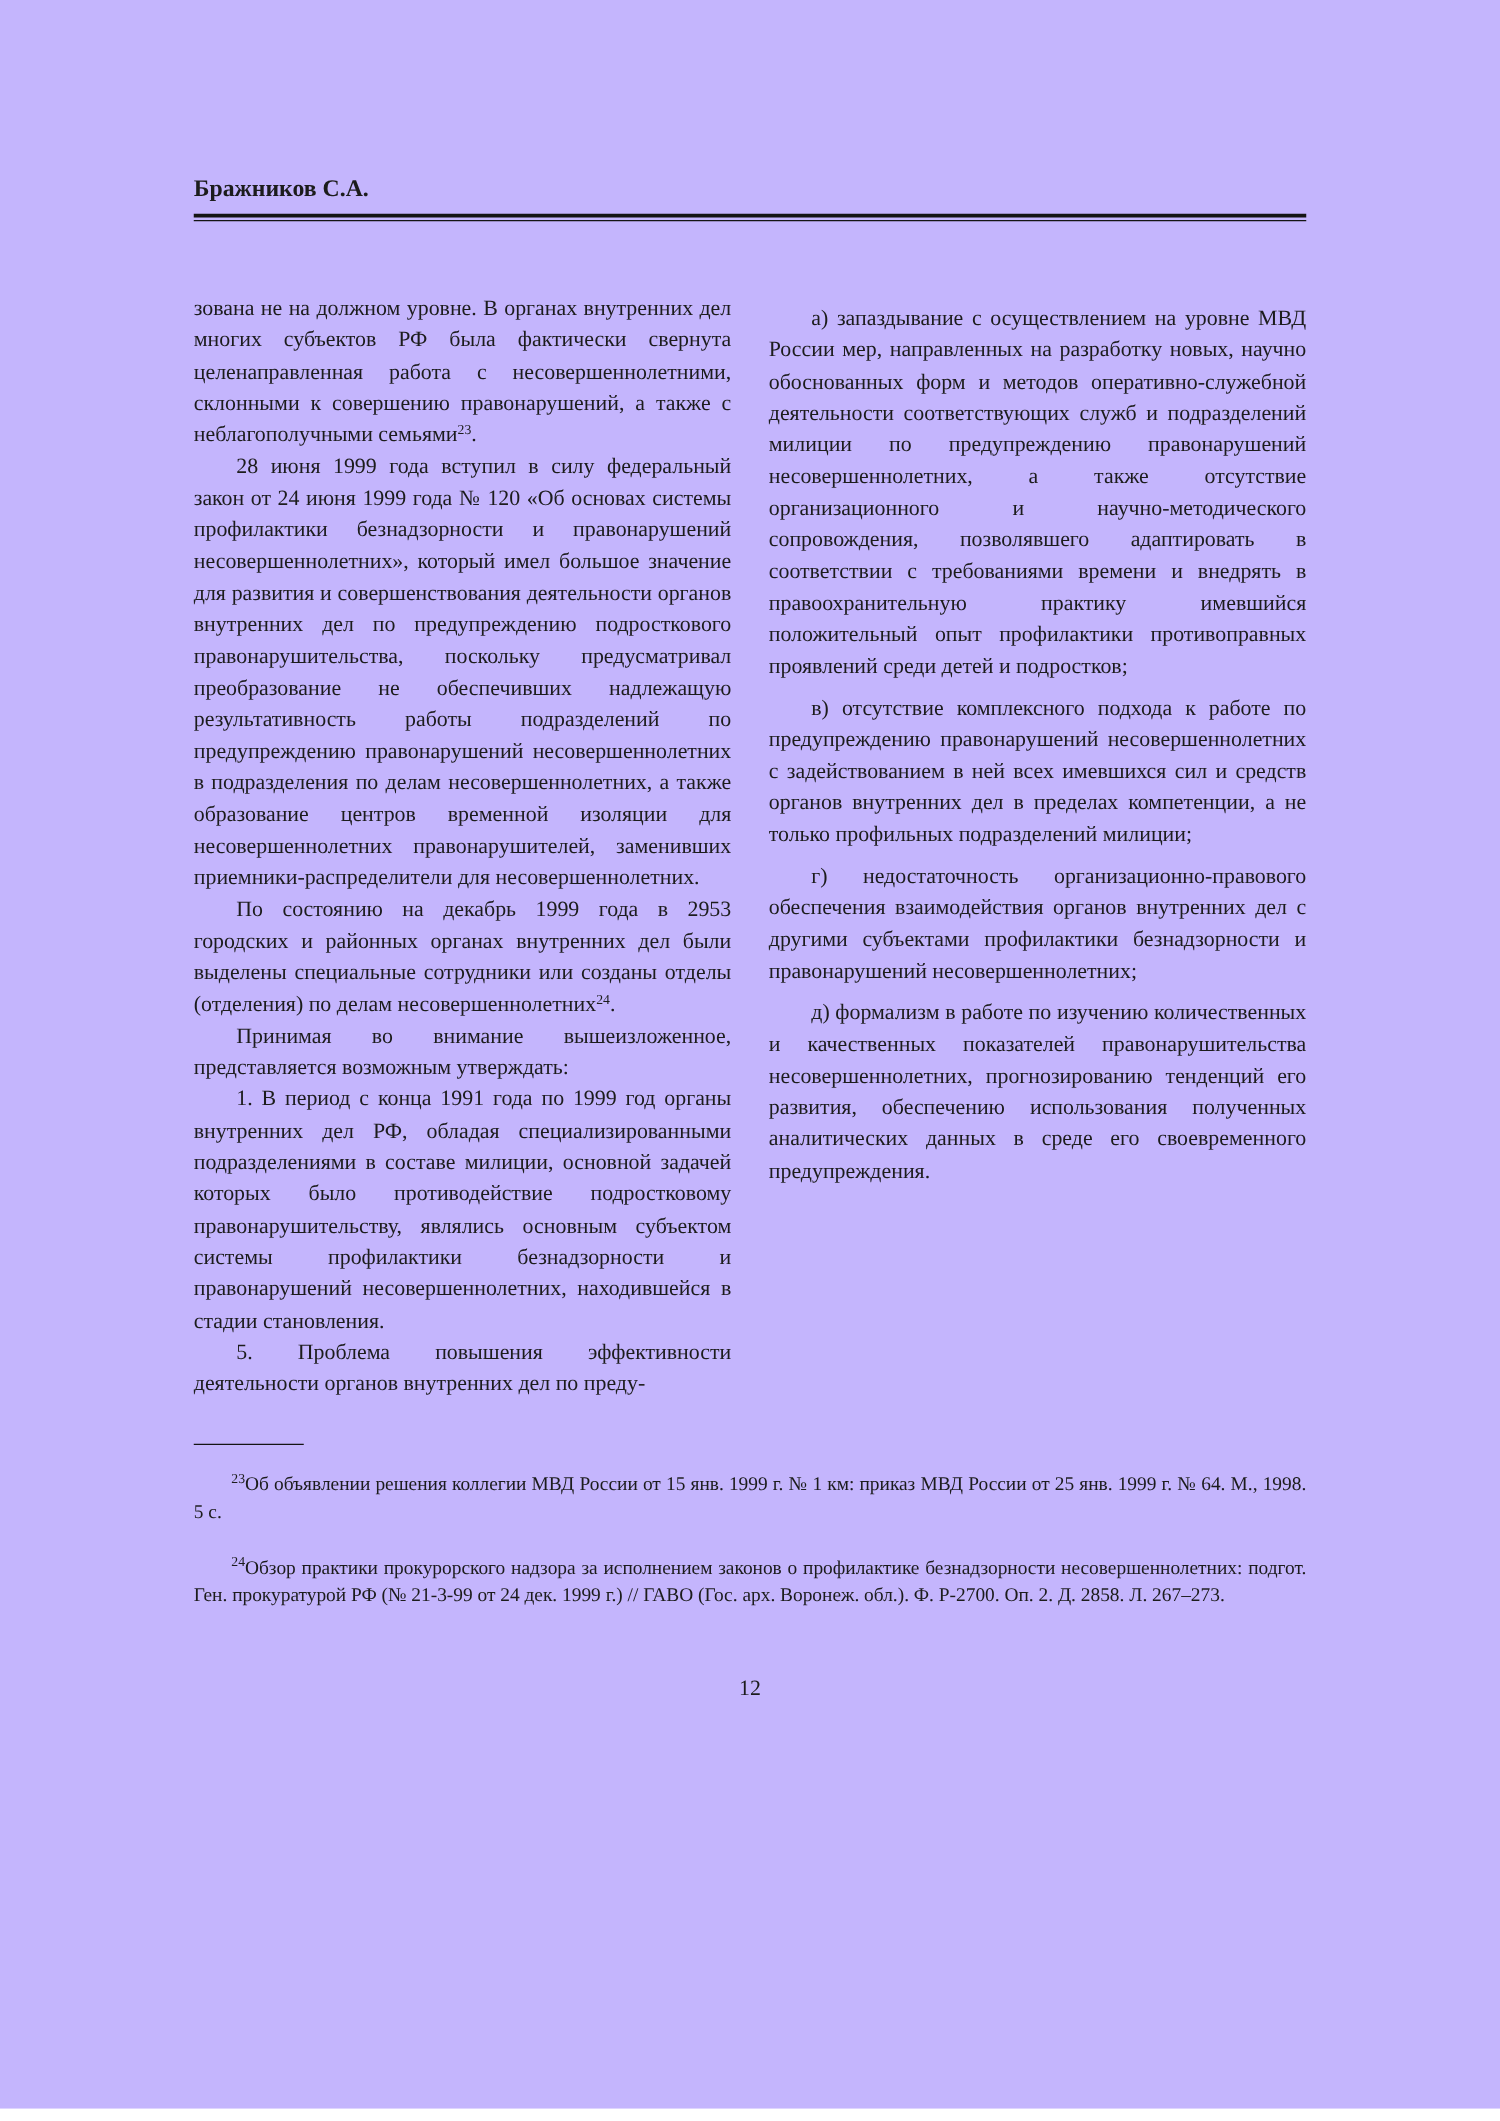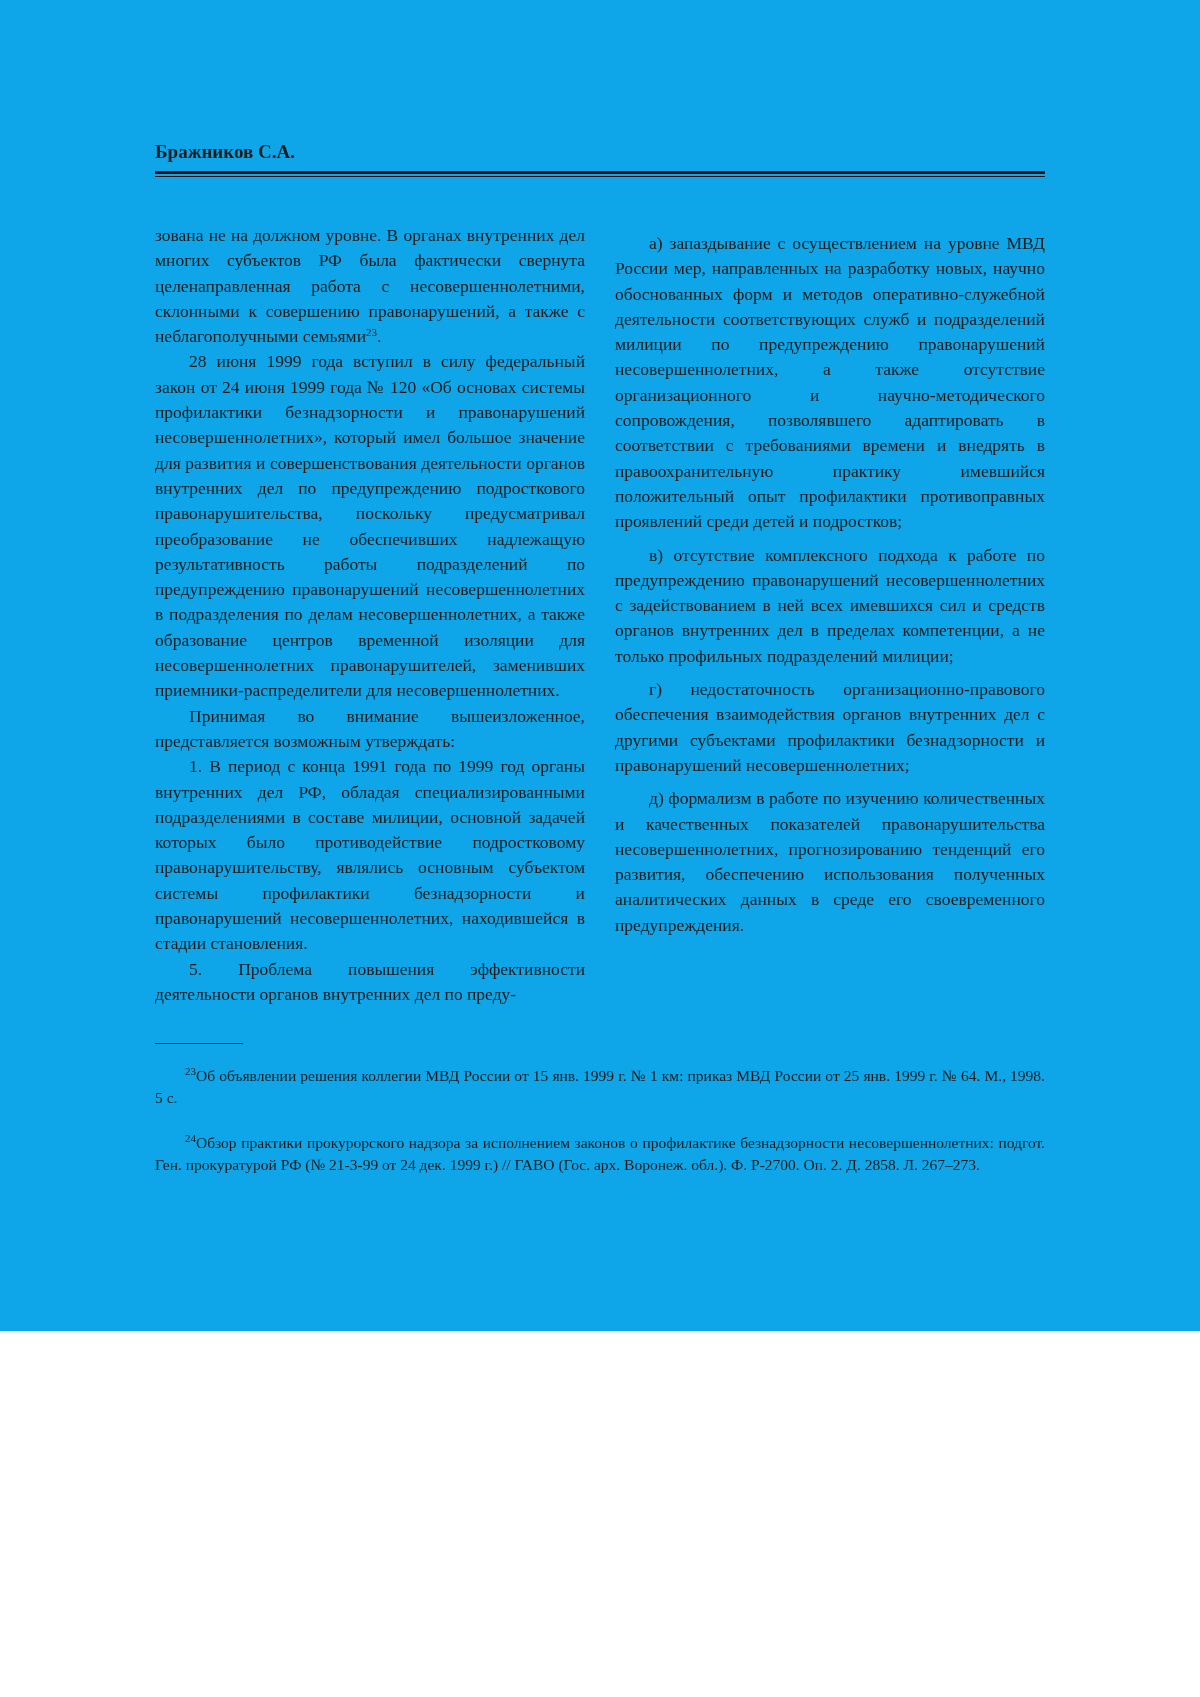--- a/index.html
+++ b/index.html
@@ -4,22 +4,22 @@
 <style>
   * { margin: 0; padding: 0; box-sizing: border-box; }
   html, body { background: #ffffff; }
   body {
     font-family: "Liberation Serif", "DejaVu Serif", serif;
     color: #1c1c1c;
   }
   .page {
     position: relative;
     width: 1200px;
-    height: 1331px;
-    background: #0ea5e9;
+    height: 1687px;
+    background: #c4b5fd;
     overflow: hidden;
   }
   .content {
     position: absolute;
     left: 155px;
     top: 140px;
     width: 890px;
   }
   .author {
     font-weight: bold;
@@ -41,20 +41,21 @@
     display: flex;
     gap: 30px;
     margin-top: 46px;
   }
   .col {
     width: 430px;
     font-size: 17.5px;
     line-height: 25.3px;
     text-align: justify;
     hyphens: auto;
+    margin-top: 11px;
   }
   .col p { text-indent: 34px; }
   .col p.cont { text-indent: 0; }
   .col p.spaced { margin-top: 8px; }
   sup.ref {
     font-size: 11px;
     line-height: 0;
     vertical-align: 6px;
   }
   .footnotes {
@@ -92,20 +93,21 @@
     <div class="header">
       <div class="author">Бражников С.А.</div>
       <div class="double-rule"></div>
     </div>
 
     <div class="columns">
 
       <div class="col">
         <p class="cont"><span>зована не на должном уровне. В органах внутренних дел многих субъектов РФ была фактически свернута целенаправленная работа с несовершеннолетними, склонными к совершению правонарушений, а также с неблагополучными семьями</span><sup class="ref">23</sup><span>.</span></p>
         <p><span>28 июня 1999 года вступил в силу федеральный закон от 24 июня 1999 года № 120 «Об основах системы профилактики безнадзорности и правонарушений несовершеннолетних», который имел большое значение для развития и совершенствования деятельности органов внутренних дел по предупреждению подросткового правонарушительства, поскольку предусматривал преобразование не обеспечивших надлежащую результативность работы подразделений по предупреждению правонарушений несовершеннолетних в подразделения по делам несовершеннолетних, а также образование центров временной изоляции для несовершеннолетних правонарушителей, заменивших приемники-распределители для несовершеннолетних.</span></p>
+        <p><span>По состоянию на декабрь 1999 года в 2953 городских и районных органах внутренних дел были выделены специальные сотрудники или созданы отделы (отделения) по делам несовершеннолетних</span><sup class="ref">24</sup><span>.</span></p>
         <p><span>Принимая во внимание вышеизложенное, представляется возможным утверждать:</span></p>
         <p><span>1. В период с конца 1991 года по 1999 год органы внутренних дел РФ, обладая специализированными подразделениями в составе милиции, основной задачей которых было противодействие подростковому правонарушительству, являлись основным субъектом системы профилактики безнадзорности и правонарушений несовершеннолетних, находившейся в стадии становления.</span></p>
         <p><span>5. Проблема повышения эффективности деятельности органов внутренних дел по преду-</span></p>
       </div>
 
       <div class="col">
         <p class="spaced"><span>а) запаздывание с осуществлением на уровне МВД России мер, направленных на разработку новых, научно обоснованных форм и методов оперативно-служебной деятельности соответствующих служб и подразделений милиции по предупреждению правонарушений несовершеннолетних, а также отсутствие организационного и научно-методического сопровождения, позволявшего адаптировать в соответствии с требованиями времени и внедрять в правоохранительную практику имевшийся положительный опыт профилактики противоправных проявлений среди детей и подростков;</span></p>
         <p class="spaced"><span>в) отсутствие комплексного подхода к работе по предупреждению правонарушений несовершеннолетних с задействованием в ней всех имевшихся сил и средств органов внутренних дел в пределах компетенции, а не только профильных подразделений милиции;</span></p>
         <p class="spaced"><span>г) недостаточность организационно-правового обеспечения взаимодействия органов внутренних дел с другими субъектами профилактики безнадзорности и правонарушений несовершеннолетних;</span></p>
         <p class="spaced"><span>д) формализм в работе по изучению количественных и качественных показателей правонарушительства несовершеннолетних, прогнозированию тенденций его развития, обеспечению использования полученных аналитических данных в среде его своевременного предупреждения.</span></p>

